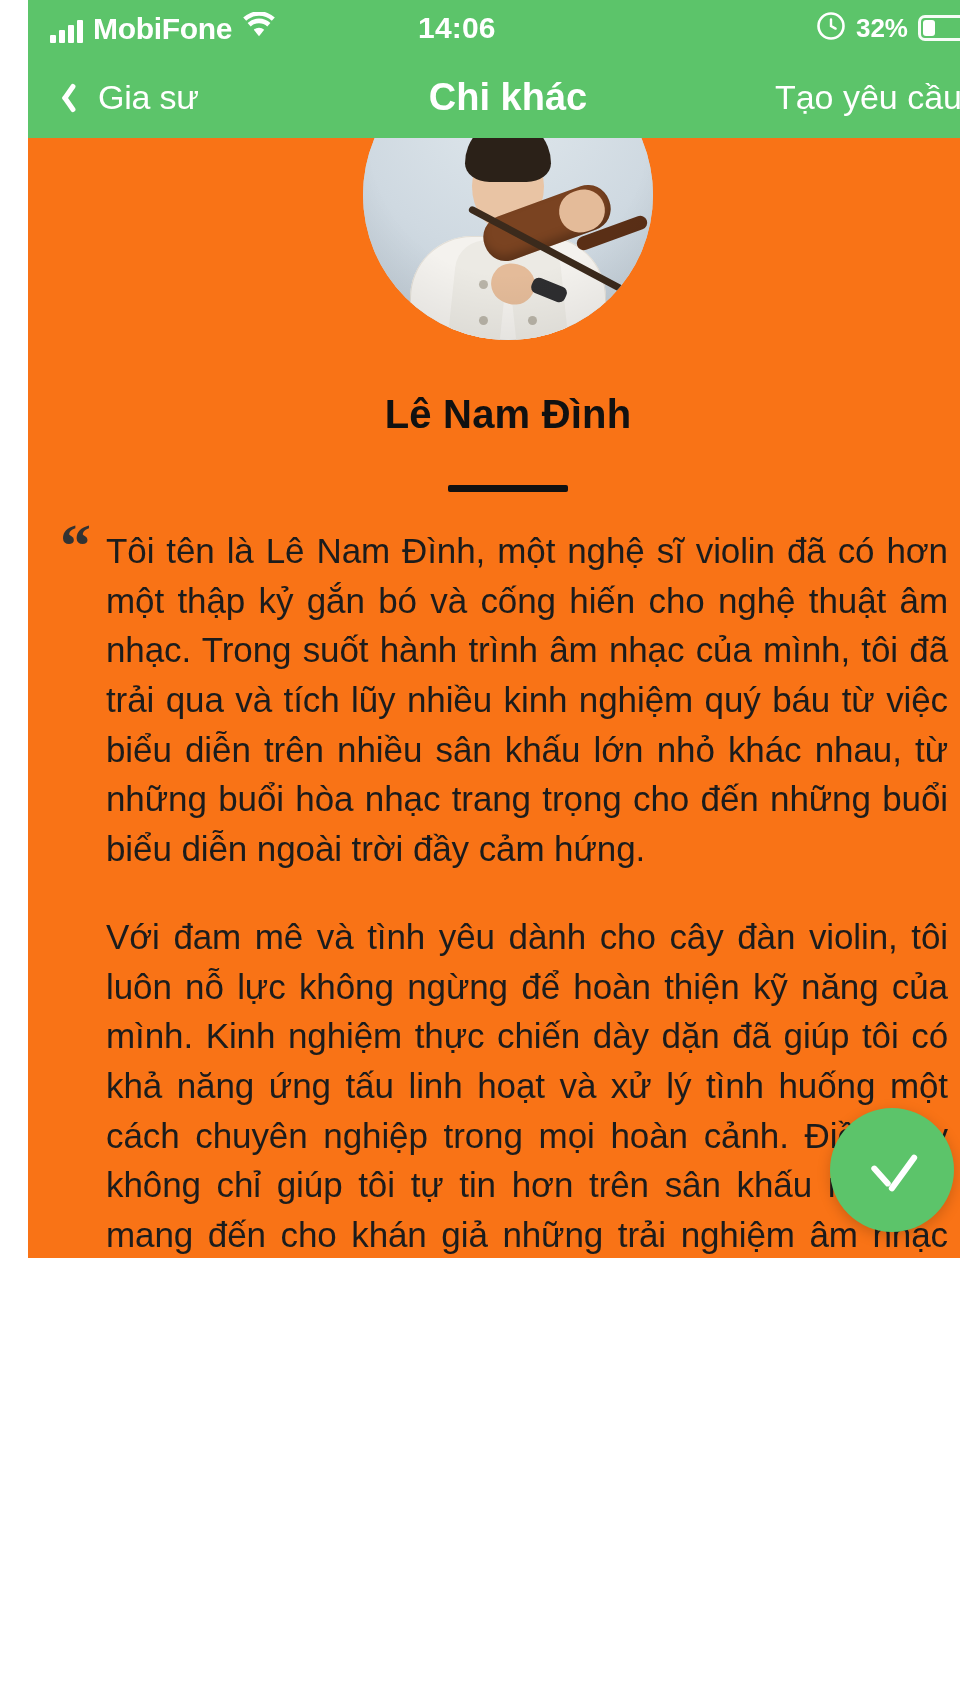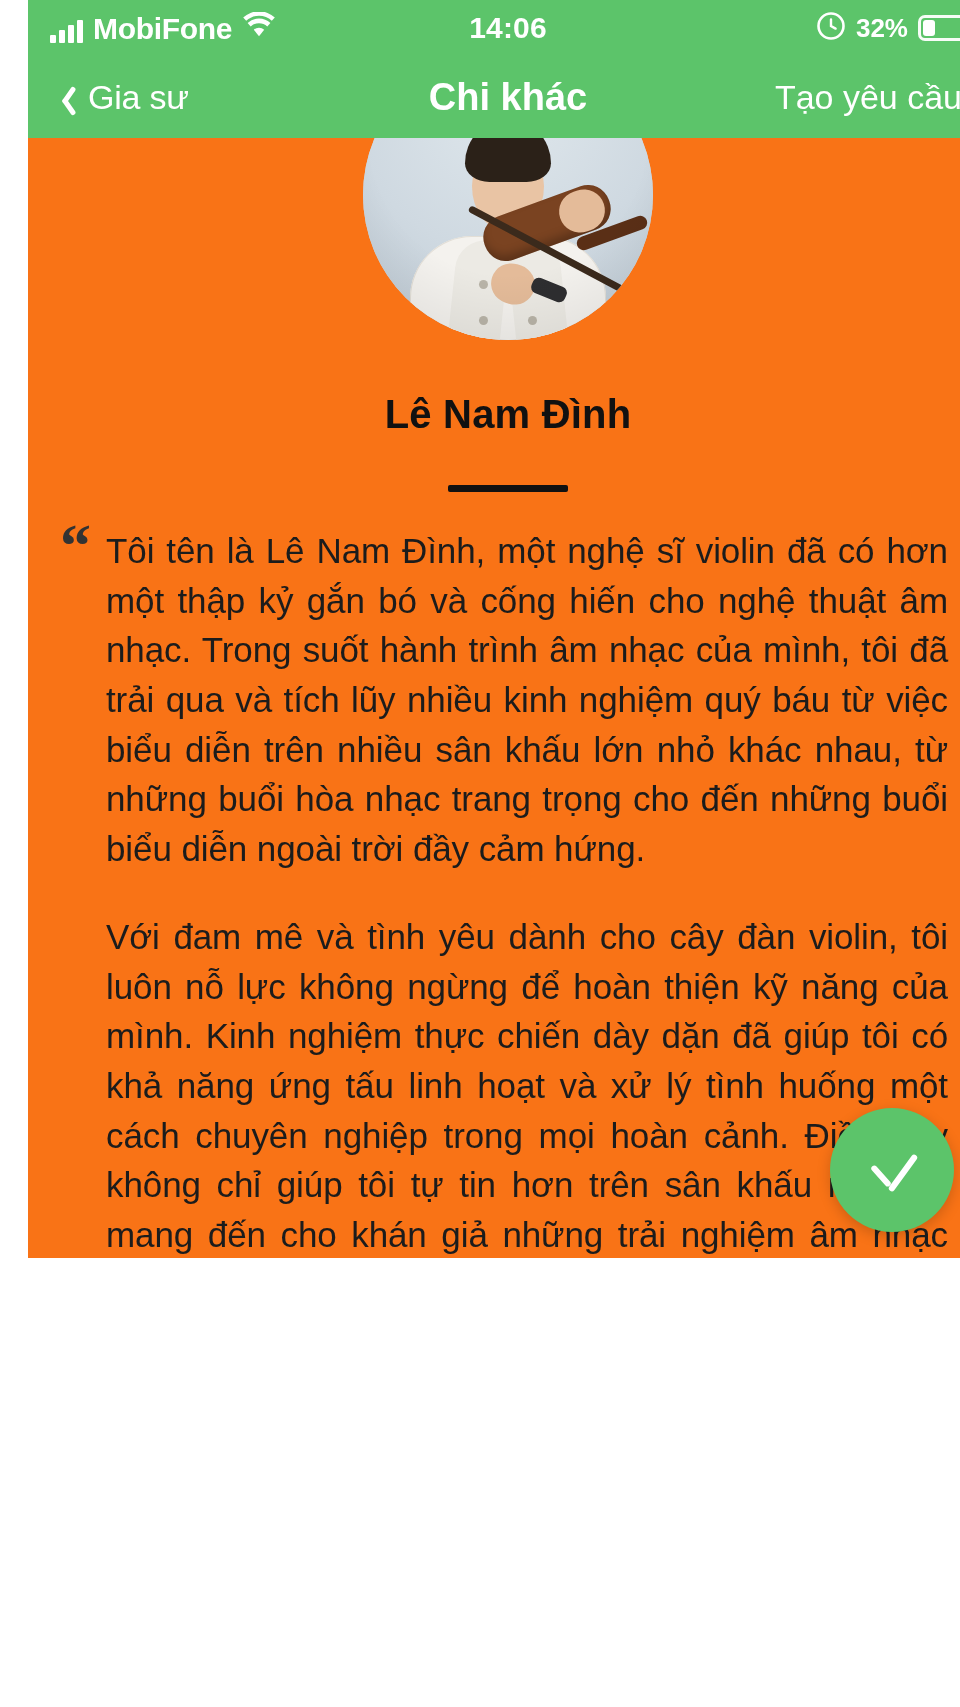--- a/index.html
+++ b/index.html
@@ -63,21 +63,20 @@
   }
   .wifi {
     position: relative;
     top: -1px;
   }
   .status-center {
     flex: 0 0 auto;
     font-size: 30px;
     font-weight: bold;
     letter-spacing: 0.2px;
-    text-align: center;
     width: 180px;
   }
   .status-right {
     flex: 1 1 0;
     display: flex;
     align-items: center;
     justify-content: flex-end;
     gap: 10px;
   }
   .battery-pct {
@@ -116,22 +115,22 @@
     height: 82px;
     background: #5cc46a;
     color: #ffffff;
     display: flex;
     align-items: center;
     padding: 0 26px;
     flex: 0 0 auto;
   }
   .nav-back {
     display: flex;
-    align-items: flex-end;
-    gap: 12px;
+    align-items: center;
+    gap: 22px;
     flex: 1 1 0;
     min-width: 0;
     cursor: pointer;
   }
   .chev {
     width: 22px;
     height: 34px;
     position: relative;
     flex: 0 0 auto;
   }

